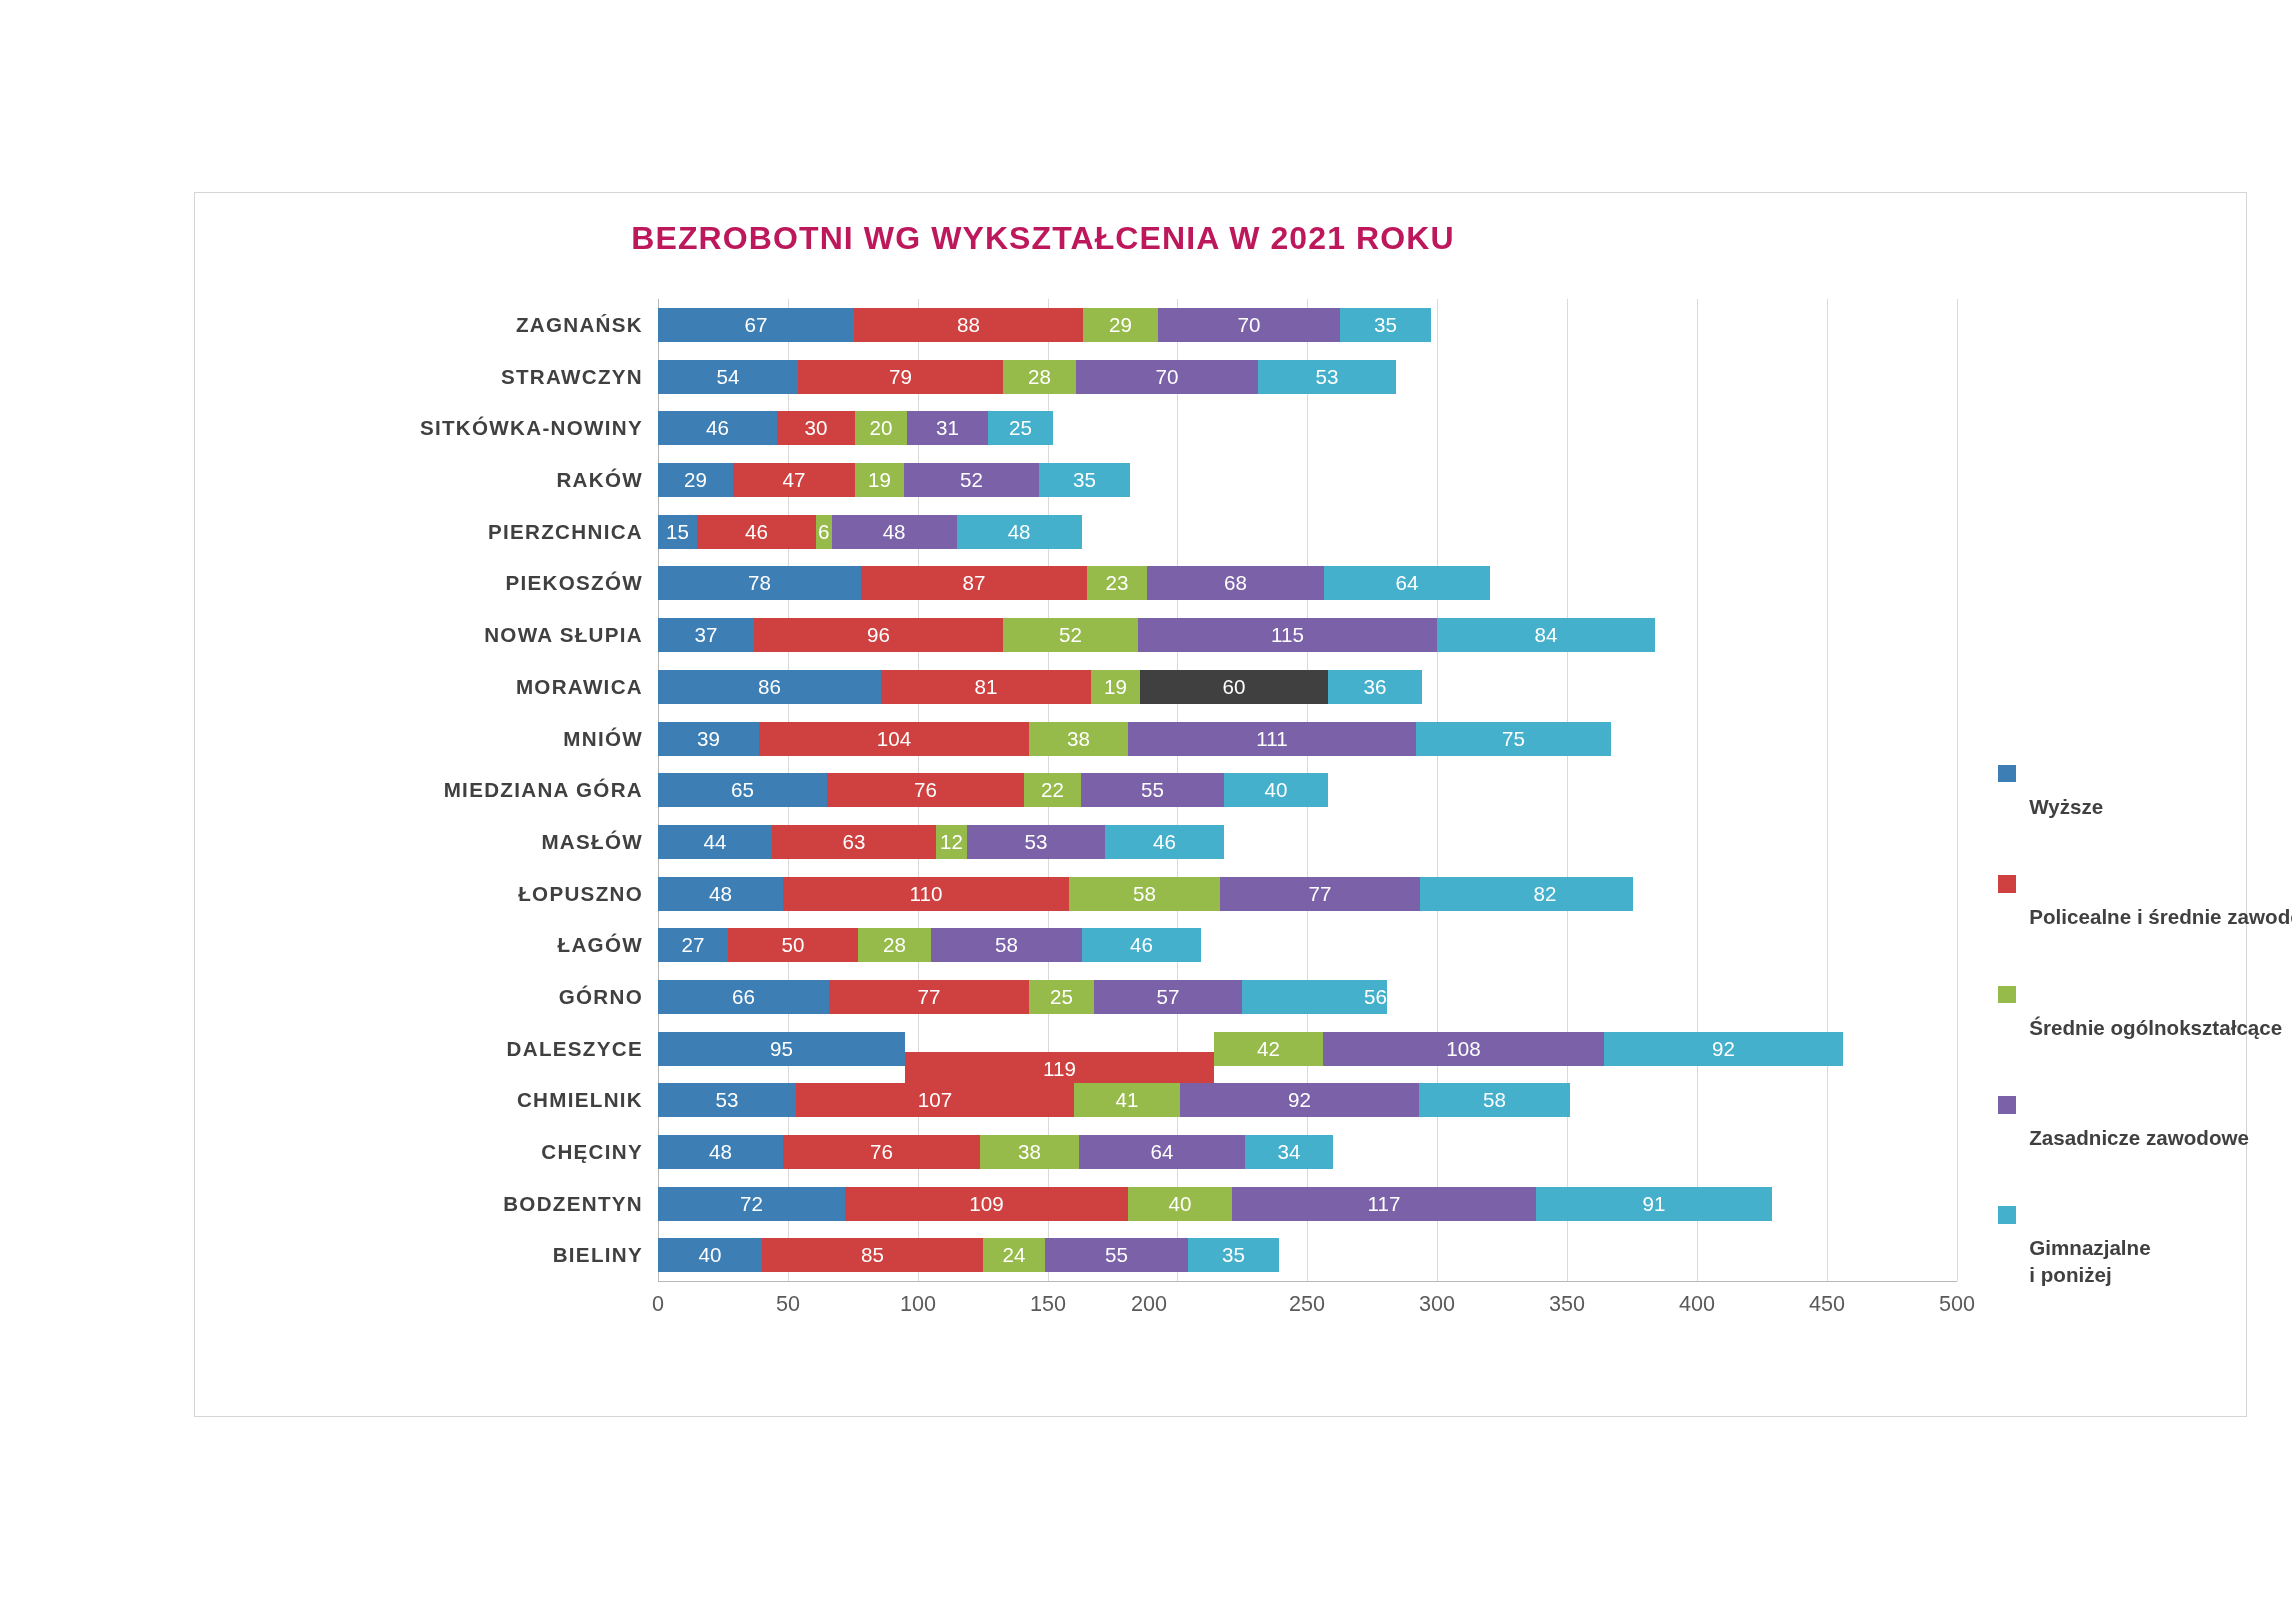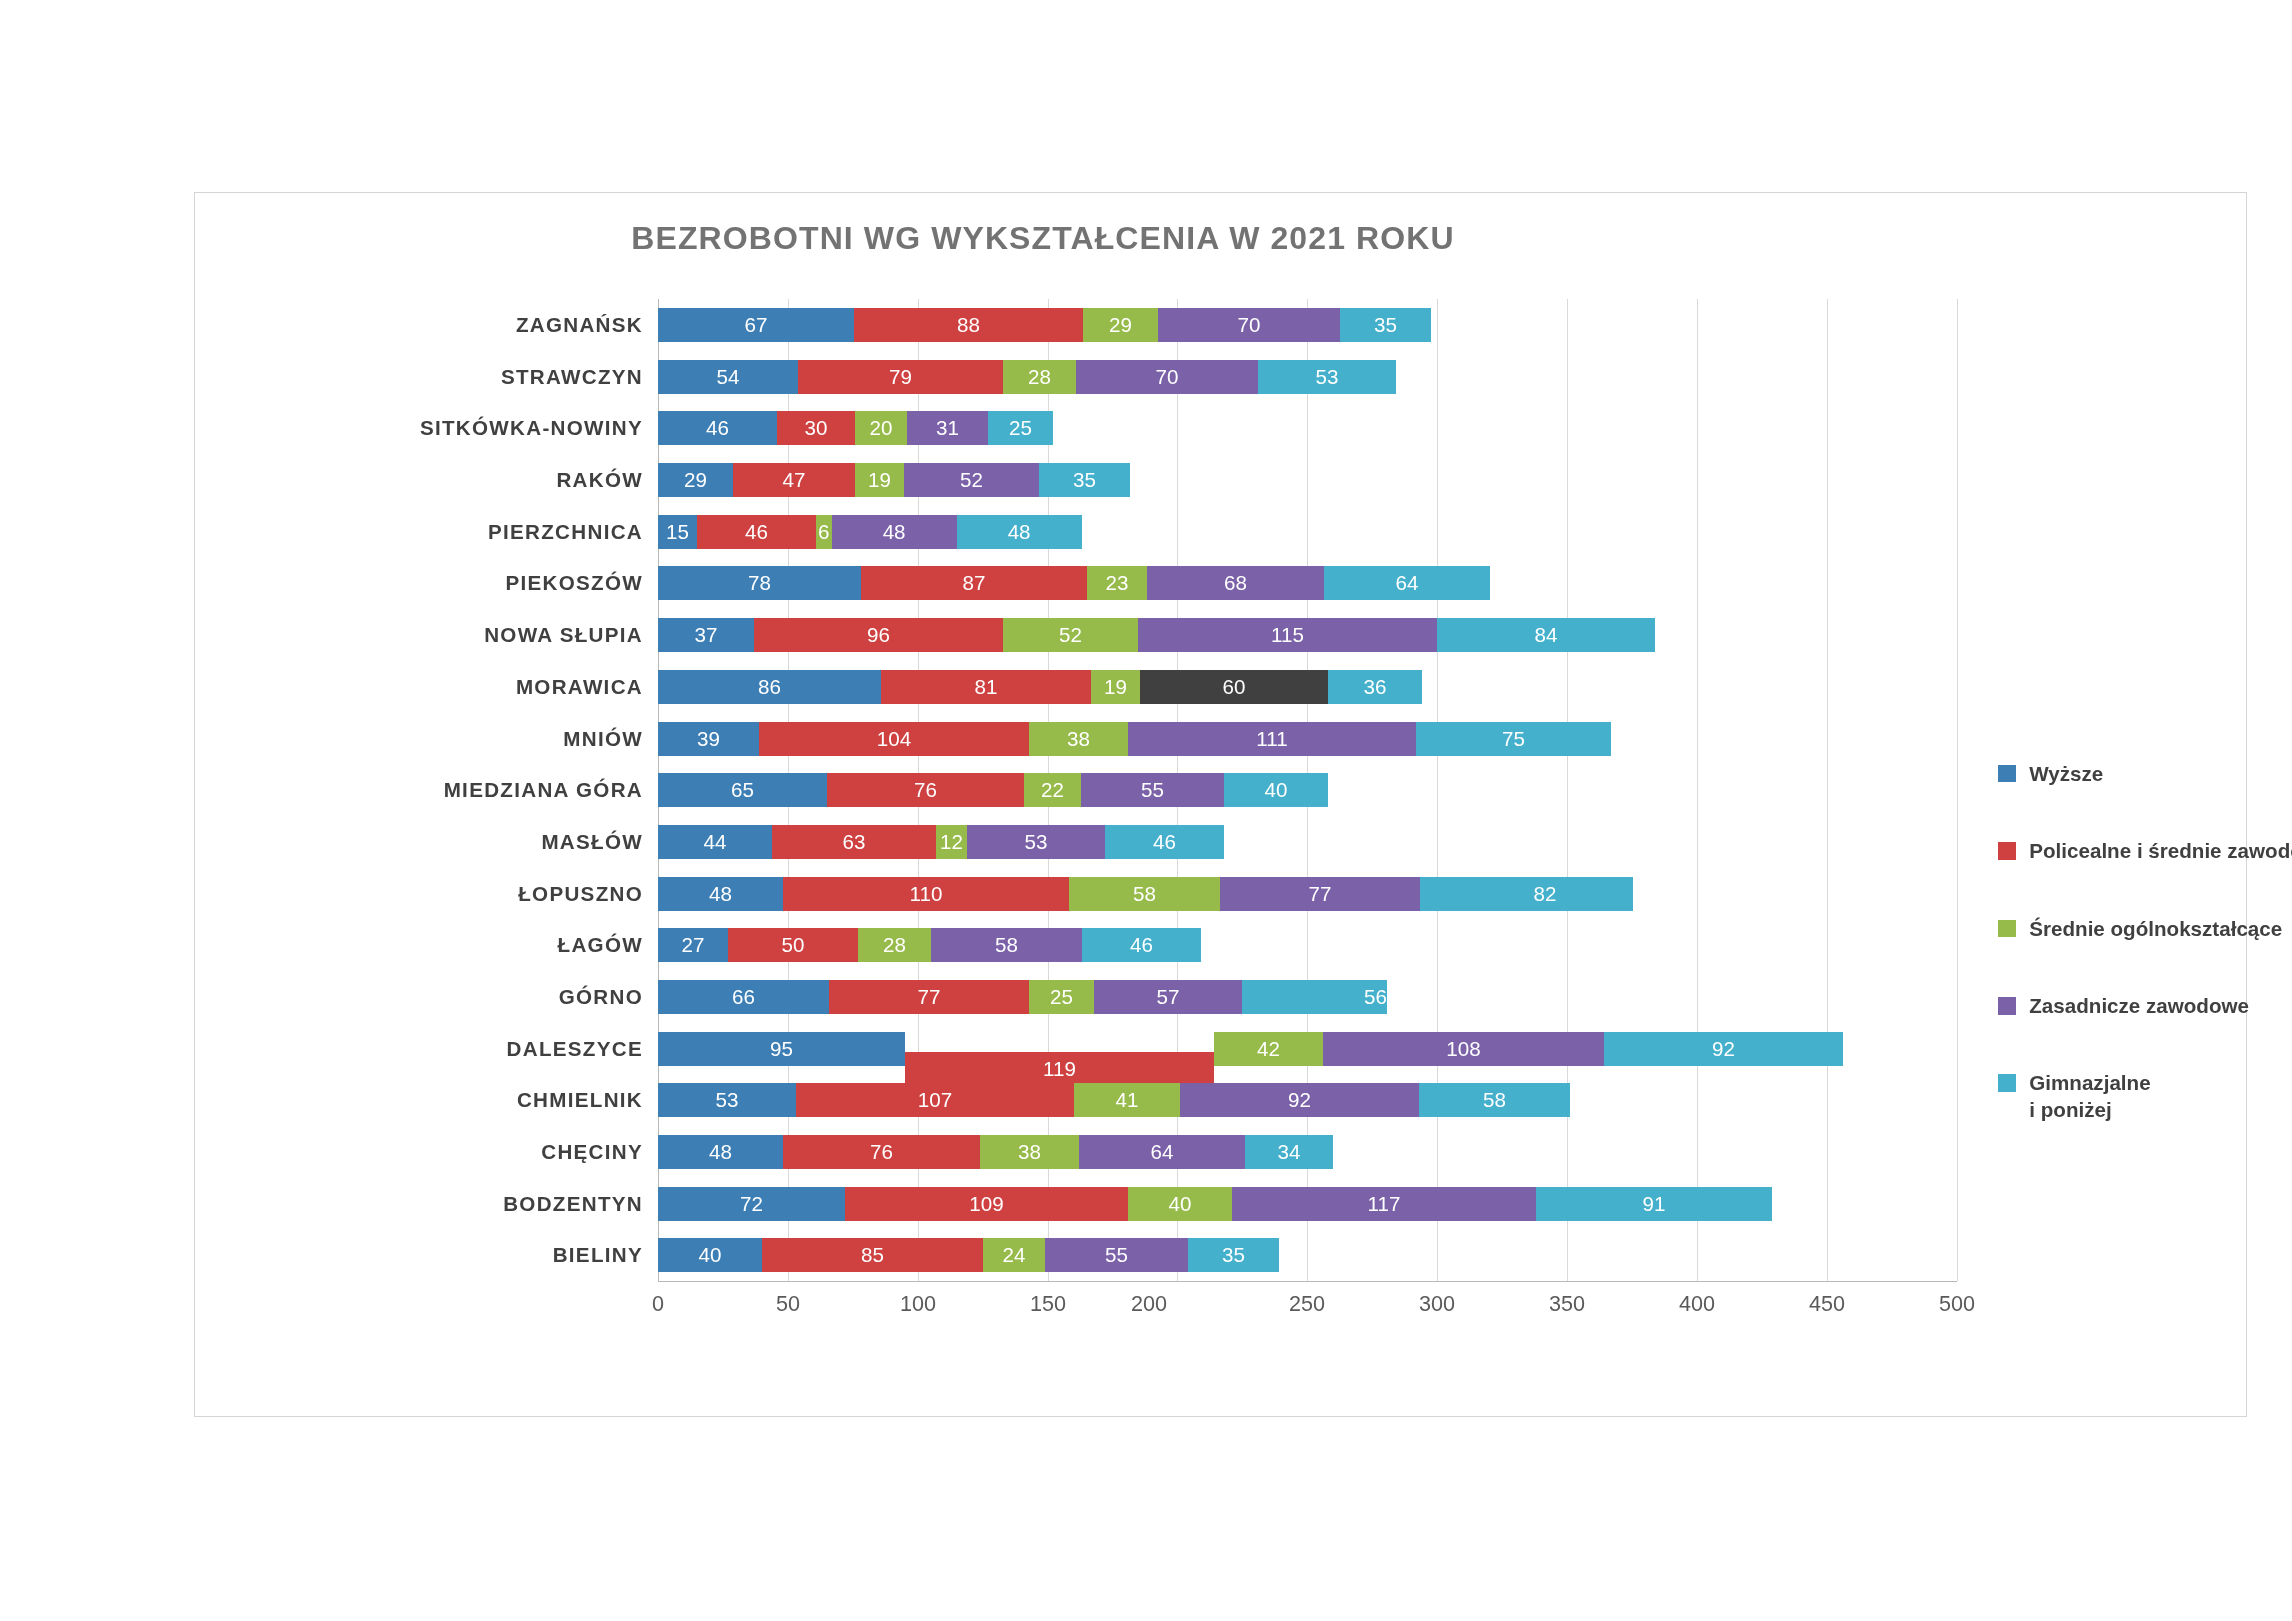--- a/index.html
+++ b/index.html
@@ -25,21 +25,21 @@
   }
   #chart-title {
     position: absolute;
     left: 0;
     top: 27.4px;
     width: 1696px;
     text-align: center;
     font-size: 32px;
     font-weight: bold;
     letter-spacing: 1.1px;
-    color: #737373;
+    color: #be185d;
   }
   
   #plot {
     position: absolute;
     left: 463px;
     top: 106px;
     width: 1299px;
     height: 1057px;
   }
   #gridlines {
@@ -127,20 +127,21 @@
     margin-top: 3.9px;
     margin-right: 13.7px;
     flex: 0 0 auto;
   }
   .legend-text {
     font-size: 20.6px;
     font-weight: bold;
     color: #404040;
     line-height: 1.28;
     white-space: pre-line;
+    margin-top: 33px;
   }
 </style>
 </head>
 <body>
 
 <div id="chart-frame">
 
   <div id="chart-title">BEZROBOTNI WG WYKSZTAŁCENIA W 2021 ROKU</div>
 
   <div id="plot">

